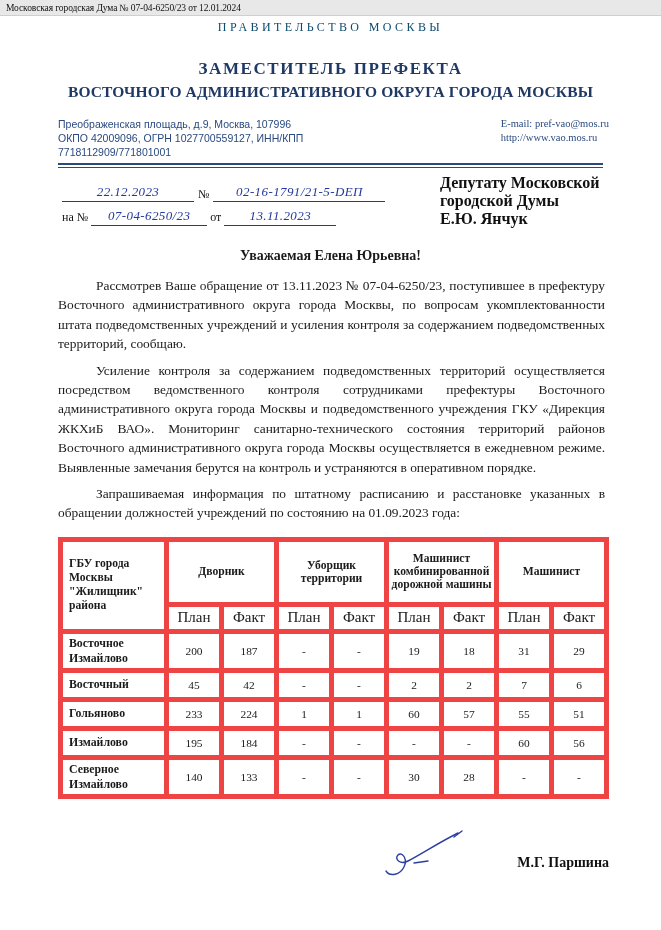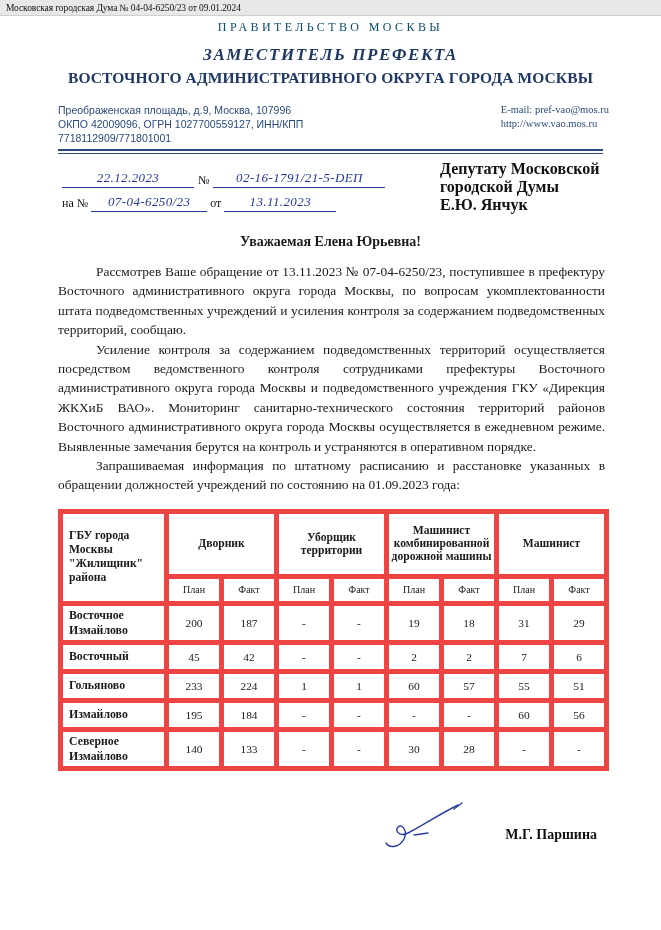--- a/index.html
+++ b/index.html
@@ -94,22 +94,21 @@
     letter-spacing: 3.4px;
     color: #0c4a6e;
     margin-top: 4px;
   }
   .deputy-line {
     font-family: "Liberation Serif", serif;
     font-weight: bold;
     font-size: 17px;
     letter-spacing: 1.6px;
     color: #1f3864;
-    margin-top: 10px;
-    font-style: italic;
+    margin-top: 24px;
   }
   .okrug-line {
     font-family: "Liberation Serif", serif;
     font-weight: bold;
     font-size: 15.5px;
     letter-spacing: 0.1px;
     color: #1f3864;
     margin-top: 4px;
   }
 
@@ -203,21 +202,21 @@
   .body-text {
     margin: 12px 56px 0 58px;
     font-size: 13.4px;
     line-height: 19.4px;
     text-align: justify;
   }
   .body-text p {
     margin: 0 0 0 0;
     text-indent: 38px;
   }
-  .body-text p + p { margin-top: 0; }
+  .body-text p + p { margin-top: 7px; }
 
   
   .table-wrap {
     margin: 14px 52px 0 58px;
   }
   table.staff {
     border-collapse: collapse;
     width: 100%;
     font-family: "Liberation Serif", serif;
   }
@@ -237,21 +236,21 @@
   table.staff th.rowhdr {
     font-weight: bold;
     font-size: 11.6px;
     line-height: 14px;
     text-align: left;
     padding-left: 6px;
     vertical-align: middle;
   }
   table.staff th.sub {
     font-weight: normal;
-    font-size: 10px;
+    font-size: 15px;
     height: 18px;
   }
   table.staff td.name {
     text-align: left;
     font-weight: bold;
     padding-left: 6px;
     font-size: 11.8px;
   }
   table.staff td.num { width: 48px; height: 20px; }
 
@@ -263,33 +262,33 @@
   }
   .sign-scribble {
     position: absolute;
     left: 380px;
     top: -6px;
     width: 110px;
     height: 52px;
   }
   .sign-name {
     position: absolute;
-    right: 64px;
+    right: 52px;
     top: 22px;
     font-family: "Liberation Serif", serif;
     font-weight: bold;
     font-size: 14px;
     color: #111;
   }
 </style>
 </head>
 <body>
 
 <div class="topbar">
-  <span class="topbar-text">Московская городская Дума № 04-04-6250/23 от 09.01.2024</span>
+  <span class="topbar-text">Московская городская Дума № 07-04-6250/23 от 12.01.2024</span>
 </div>
 
 <div class="sheet">
 
 
   <div class="org-block">
     <div class="gov-line">ПРАВИТЕЛЬСТВО МОСКВЫ</div>
     <div class="deputy-line">ЗАМЕСТИТЕЛЬ ПРЕФЕКТА</div>
     <div class="okrug-line">ВОСТОЧНОГО АДМИНИСТРАТИВНОГО ОКРУГА ГОРОДА МОСКВЫ</div>
   </div>

